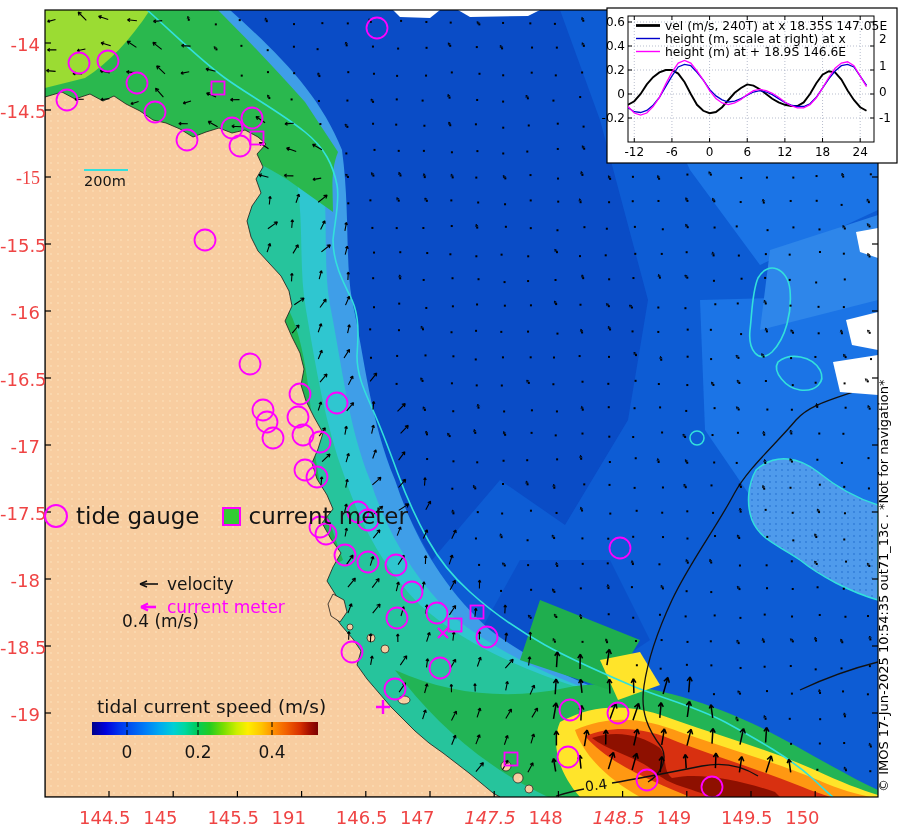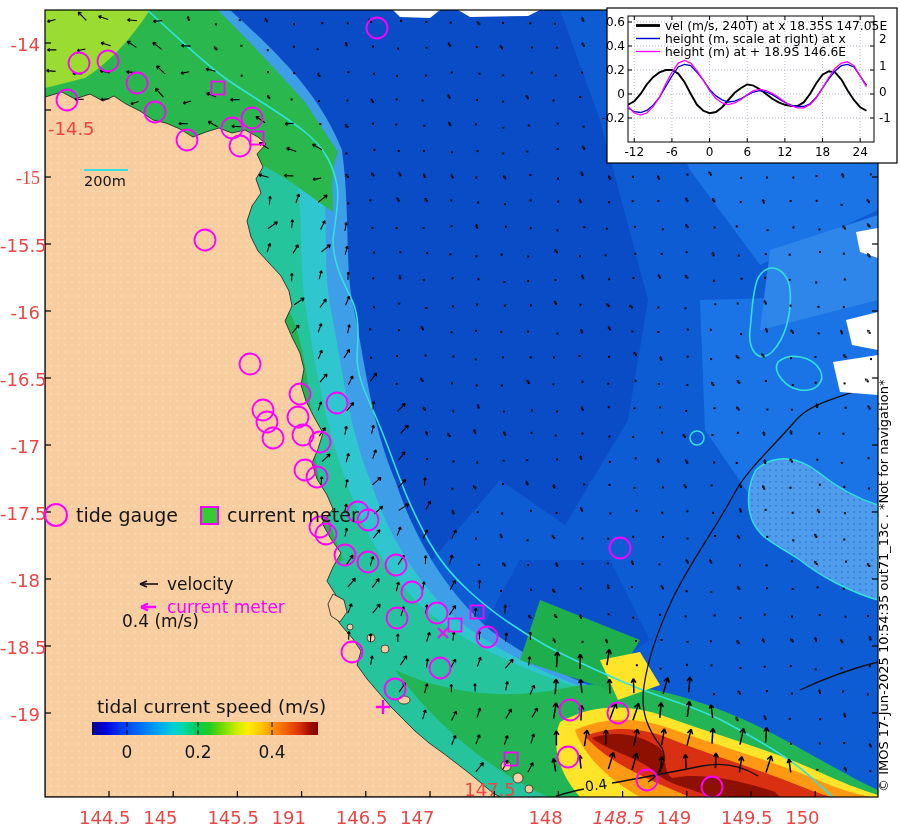--- a/index.html
+++ b/index.html
@@ -3,21 +3,21 @@
 <meta charset="utf-8">
 <style>
   html,body{margin:0;padding:0;background:#fff;width:900px;height:834px;overflow:hidden;
     font-family:"DejaVu Sans","Liberation Sans",sans-serif;}
   #fig{position:relative;width:900px;height:834px;background:#fff;}
   .abs{position:absolute;}
   .ticklbl{position:absolute;font-size:18px;color:#ef4444;white-space:nowrap;}
   .latlbl{text-align:right;width:40px;}
   .lonlbl{text-align:left;width:60px;}
   .dates{font-size:17.5px;line-height:23px;color:#141414;}
-  .leg-row{display:flex;align-items:center;gap:8px;font-size:19px;color:#141414;}
+  .leg-row{display:flex;align-items:center;gap:8px;font-size:23px;color:#141414;}
   .tg-circle{width:20px;height:20px;border:2px solid #ff00ff;border-radius:50%;background:transparent;}
   .cm-square{width:15px;height:15px;border:2px solid #ff00ff;background:#33cc33;}
   .vel-leg{font-size:17px;color:#141414;}
   .vel-leg.mag{color:#ff00ff;}
   .note{font-size:15px;color:#141414;}
   .cbar-title{font-size:18.5px;color:#141414;}
   .cbar{width:226px;height:13px;border:0;
     background:linear-gradient(to right,#000088 0%,#0000dd 6%,#0033ee 12%,#0059f2 18%,#0080f8 24%,
       #00aaf0 30%,#00cfd6 36%,#00d8a0 41%,#00cc60 46%,#22cc22 52%,#77dd00 58%,#ccee00 64%,
       #ffee00 69%,#ffc400 75%,#ff9000 80%,#f26000 86%,#d83000 92%,#a81000 96%,#7a0000 100%);}
@@ -1020,39 +1020,39 @@
           <line x1="870" y1="94" x2="874" y2="94" stroke="#000"></line>
           <line x1="628" y1="118" x2="632" y2="118" stroke="#000"></line>
           <line x1="870" y1="118" x2="874" y2="118" stroke="#000"></line>
         </g>
     </g>
   </svg>
 
   
   <div id="lat-ticks">
       <div class="ticklbl latlbl" style="left: 0px; top: 34px;">-14</div>
-      <div class="ticklbl latlbl" style="left: 0px; top: 118px; margin-left: 48px;">-14.5</div>
+      <div class="ticklbl latlbl" style="left: 0px; top: 101px;">-14.5</div>
       <div class="ticklbl latlbl" style="left: 0px; top: 168px; font-family: Liberation Serif, serif;">-15</div>
       <div class="ticklbl latlbl" style="left: 0px; top: 235px;">-15.5</div>
       <div class="ticklbl latlbl" style="left: 0px; top: 302px;">-16</div>
       <div class="ticklbl latlbl" style="left: 0px; top: 369px;">-16.5</div>
       <div class="ticklbl latlbl" style="left: 0px; top: 436px;">-17</div>
       <div class="ticklbl latlbl" style="left: 0px; top: 503px;">-17.5</div>
       <div class="ticklbl latlbl" style="left: 0px; top: 570px;">-18</div>
       <div class="ticklbl latlbl" style="left: 0px; top: 637px;">-18.5</div>
       <div class="ticklbl latlbl" style="left: 0px; top: 704px;">-19</div>
     </div>
   <div id="lon-ticks">
       <div class="ticklbl lonlbl" style="left: 79px; top: 807px;">144.5</div>
       <div class="ticklbl lonlbl" style="left: 143.2px; top: 807px;">145</div>
       <div class="ticklbl lonlbl" style="left: 207.4px; top: 807px;">145.5</div>
       <div class="ticklbl lonlbl" style="left: 271.6px; top: 807px;">191</div>
       <div class="ticklbl lonlbl" style="left: 335.8px; top: 807px;">146.5</div>
       <div class="ticklbl lonlbl" style="left: 400px; top: 807px;">147</div>
-      <div class="ticklbl lonlbl" style="left: 464.2px; top: 779px;">147.5</div>
+      <div class="ticklbl lonlbl" style="left: 464.2px; top: 807px; font-style: italic;">147.5</div>
       <div class="ticklbl lonlbl" style="left: 528.4px; top: 807px;">148</div>
       <div class="ticklbl lonlbl" style="left: 592.6px; top: 807px; font-style: italic;">148.5</div>
       <div class="ticklbl lonlbl" style="left: 656.8px; top: 807px;">149</div>
       <div class="ticklbl lonlbl" style="left: 721px; top: 807px;">149.5</div>
       <div class="ticklbl lonlbl" style="left: 785.2px; top: 807px;">150</div>
     </div>
 
   
   <div class="abs cyanline" style="left:84px;top:169px;width:44px;"></div>
   <div class="abs depth-lbl" style="left:84px;top:173px;">200m</div>

